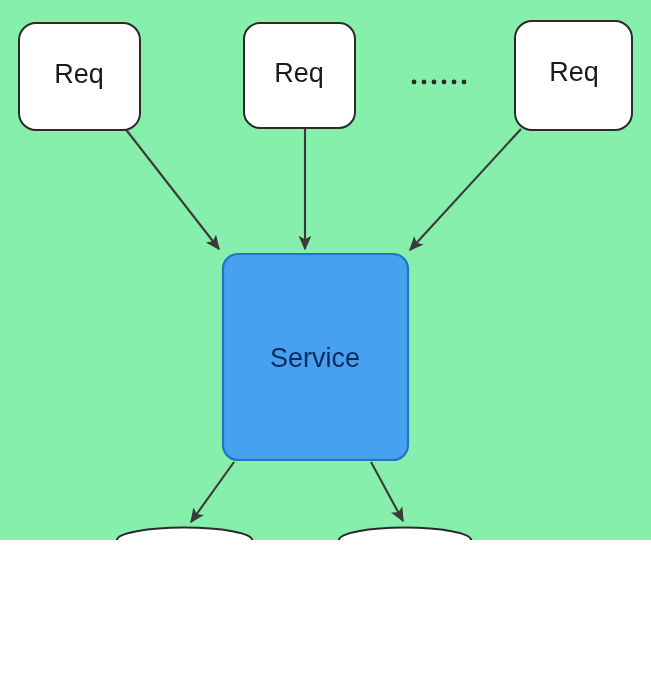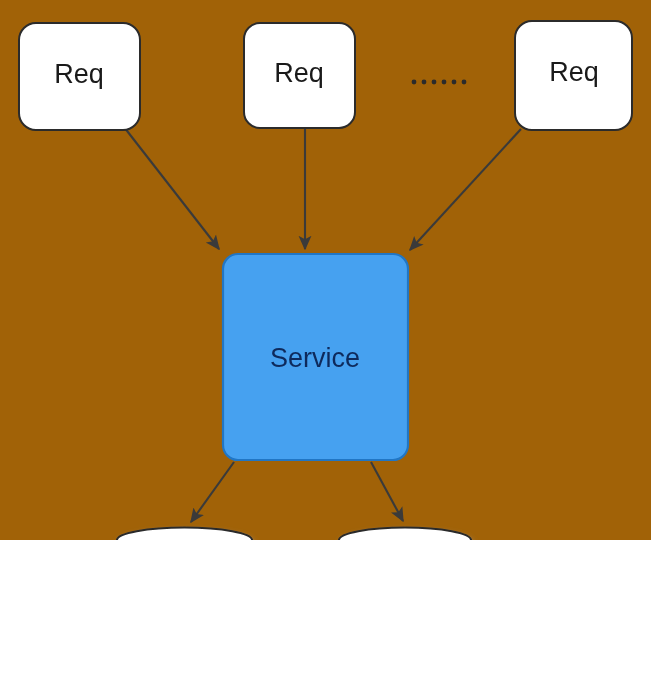--- a/index.html
+++ b/index.html
@@ -5,21 +5,21 @@
 <style>
   html, body {
     margin: 0;
     padding: 0;
     background: #ffffff;
   }
   #canvas {
     position: relative;
     width: 651px;
     height: 540px;
-    background: #a16207;
+    background: #86efac;
     overflow: hidden;
     font-family: "Liberation Sans", sans-serif;
   }
   #diagram-svg {
     position: absolute;
     left: 0;
     top: 0;
     width: 651px;
     height: 677px;
   }

